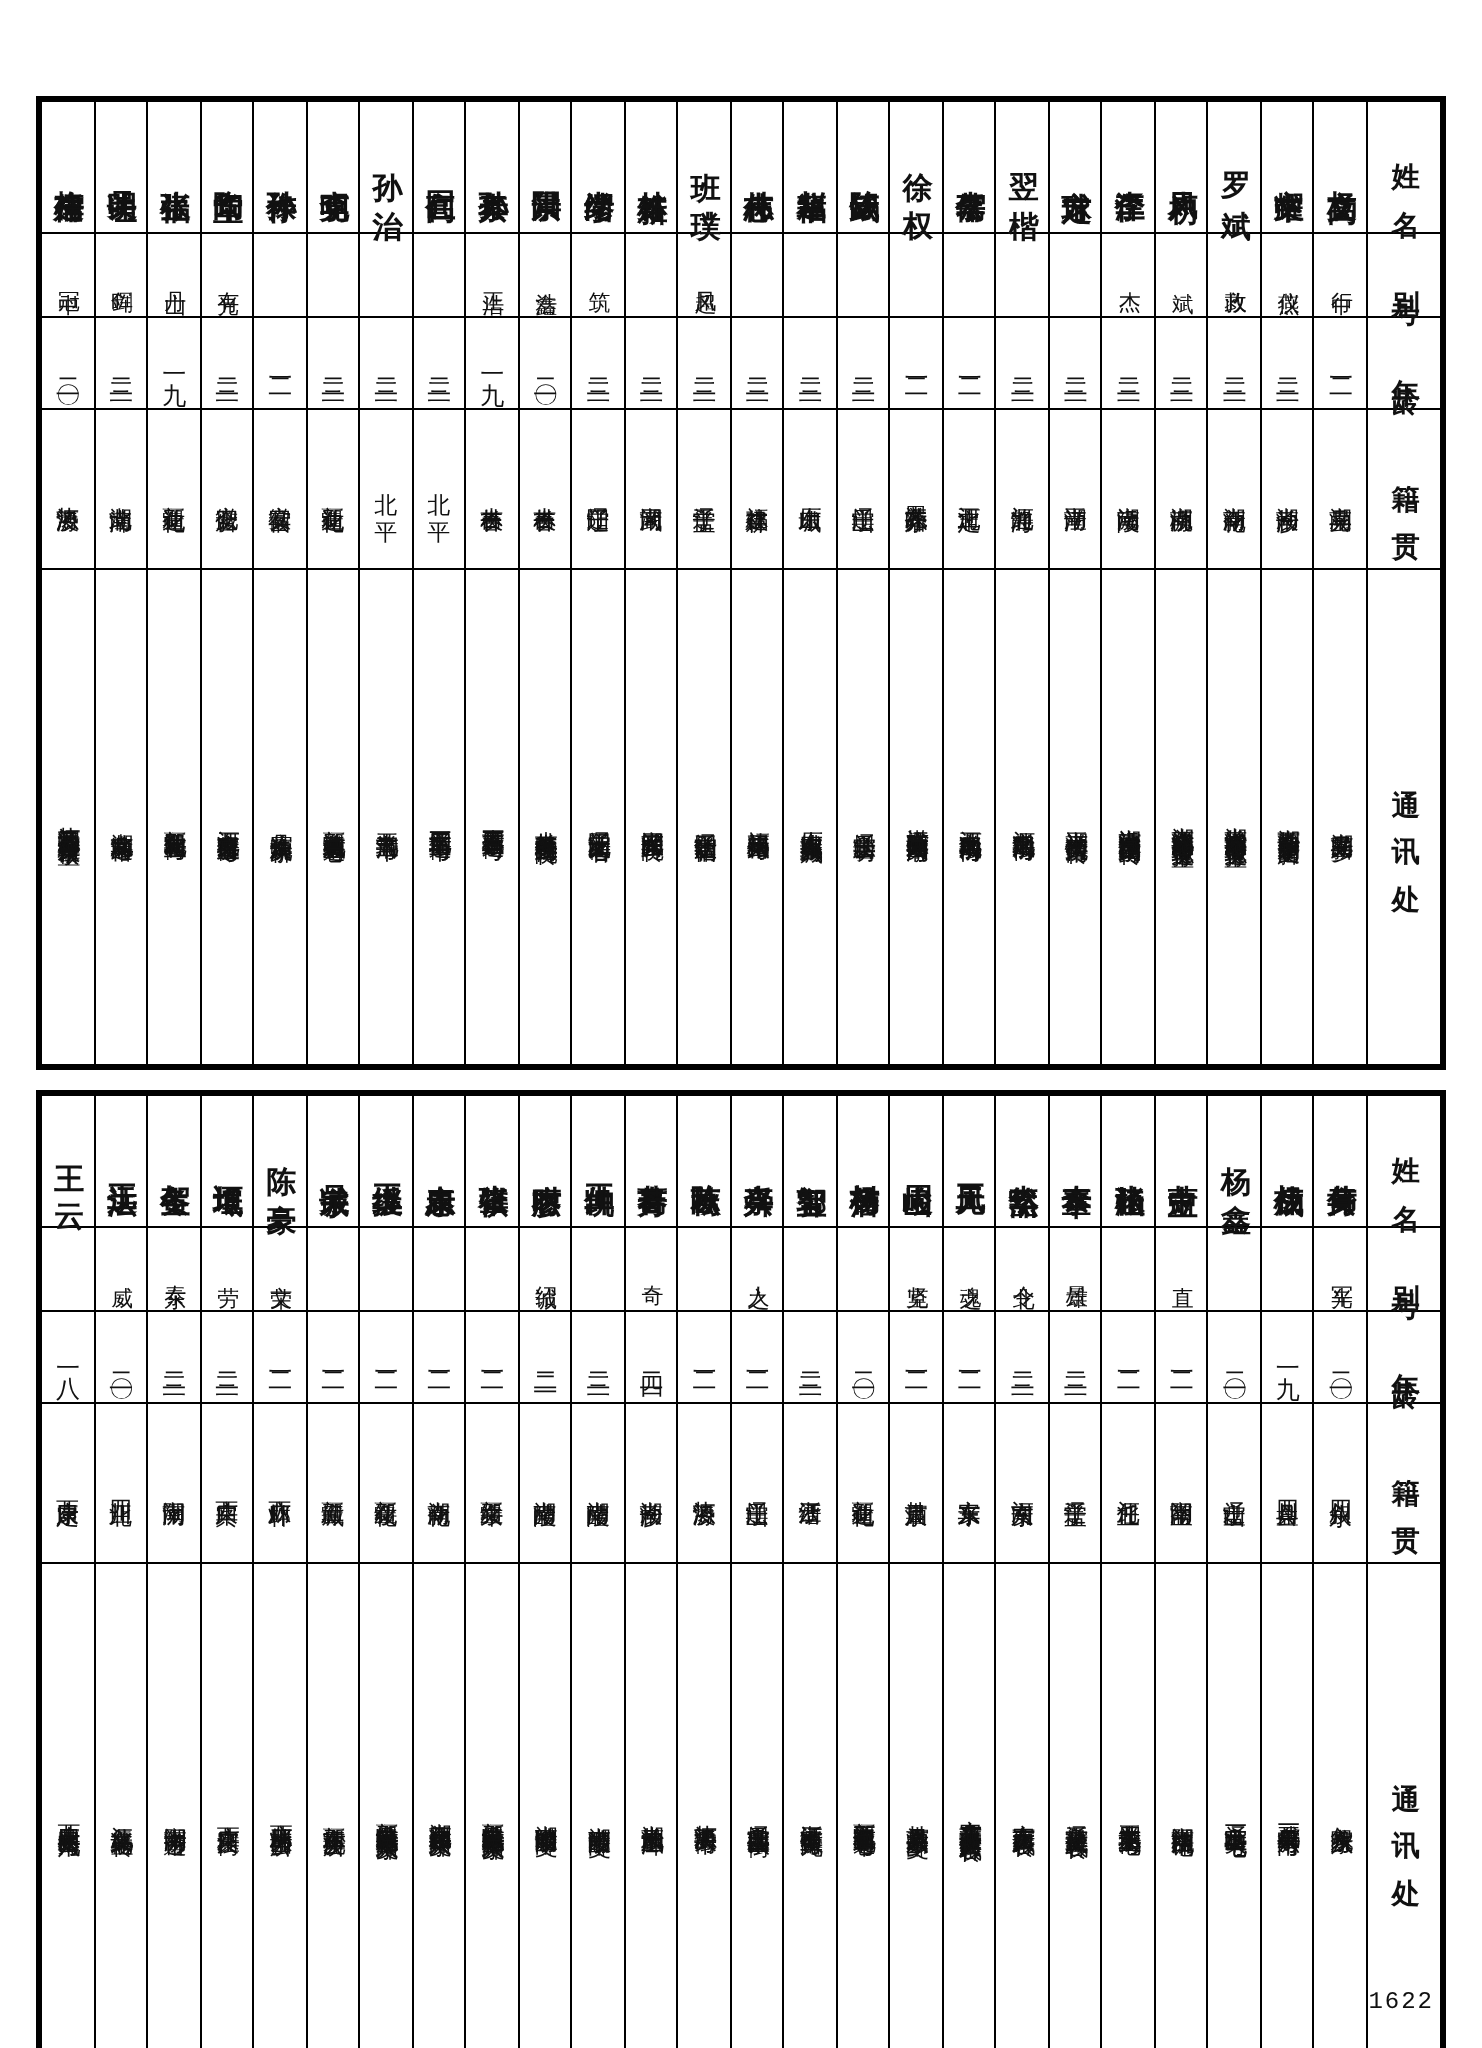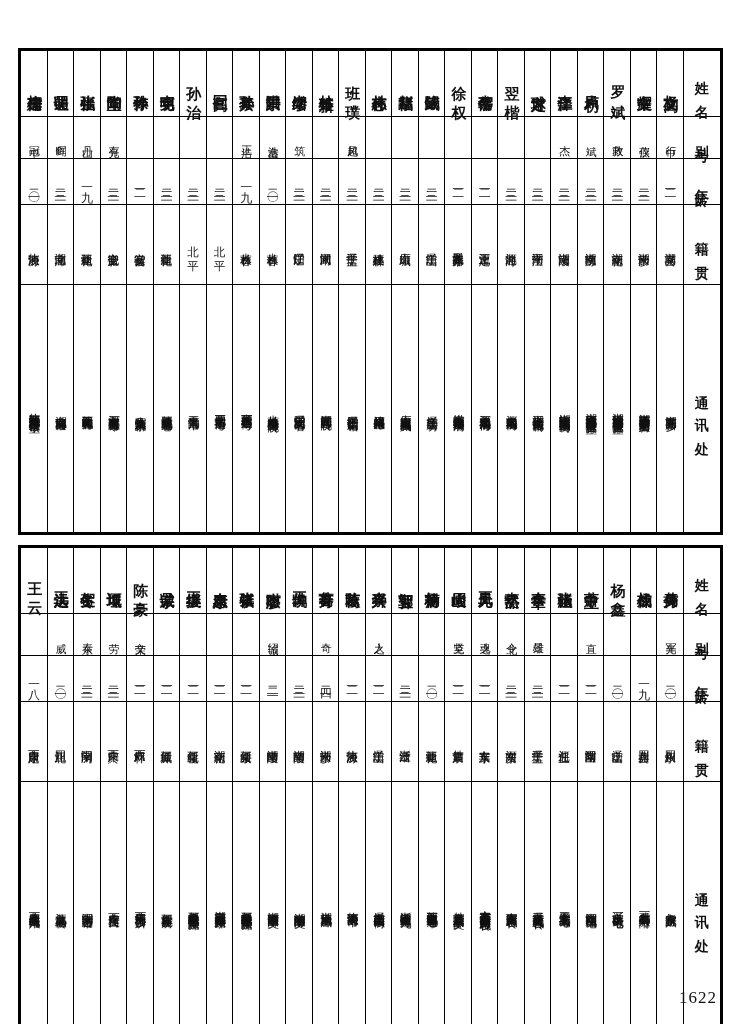--- a/index.html
+++ b/index.html
@@ -68,22 +68,22 @@
   .c-age .vt    { font-size: 12px; letter-spacing: 2px; }
   .c-native .vt { font-size: 11.5px; }
   .c-addr .vt   { font-size: 11.5px; line-height: 1.18; }
 
   .hdrcell { width: 36px; }
   .hdrcell .vt { font-size: 14px; }
   .pageno {
     position: absolute;
     right: 24px;
     bottom: 16px;
-    font-size: 17px;
-    font-family: Liberation Serif, serif;
+    font-size: 12px;
+    font-family: Liberation Mono, monospace;
     letter-spacing: 1px;
   }
 </style>
 </head>
 <body>
 
 <div class="page">
 
   <div class="roster">
     <table class="grid">

